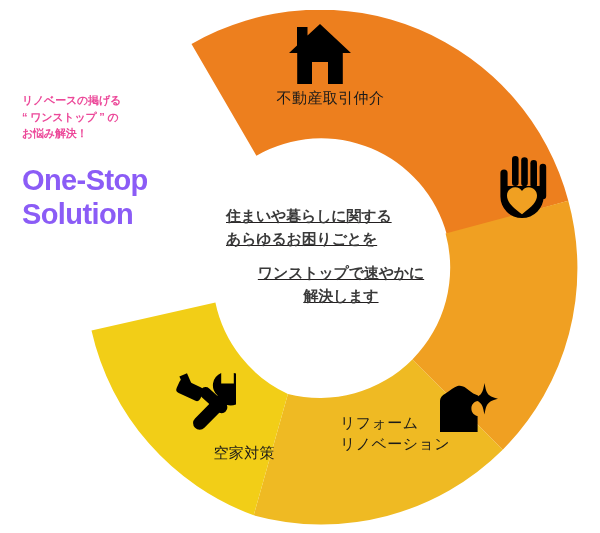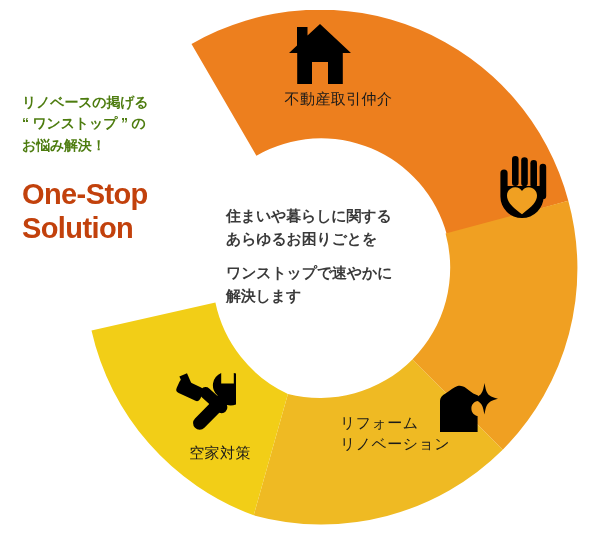--- a/index.html
+++ b/index.html
@@ -34,71 +34,72 @@
   .donut-svg { display: block; width: 515px; height: 515px; }
 
   
   .left-block {
     position: absolute;
     left: 22px;
     top: 92px;
     width: 210px;
   }
   .lead-copy {
-    font-size: 14px;
+    font-size: 11px;
     font-weight: 700;
     line-height: 1.52;
     letter-spacing: -0.2px;
-    color: #4d7c0f;
+    color: #ec4899;
     margin: 0;
     white-space: pre-line;
   }
   .headline-en {
     margin: 22px 0 0 0;
     font-size: 29px;
     font-weight: 700;
     line-height: 1.17;
     letter-spacing: -0.6px;
-    color: #c2410c;
+    color: #8b5cf6;
     white-space: pre-line;
   }
 
   
   .center-block {
     position: absolute;
     left: 226px;
     top: 205px;
     width: 230px;
+    text-decoration: underline;
   }
   .center-copy {
     margin: 0;
     font-size: 15px;
     font-weight: 700;
     line-height: 1.53;
     letter-spacing: -0.2px;
     color: #3a3a3a;
     white-space: pre-line;
   }
-  .center-copy + .center-copy { margin-top: 11px; }
+  .center-copy + .center-copy { margin-top: 11px; text-align: center; }
 
   
   .seg-label {
     position: absolute;
     font-size: 15px;
     font-weight: 500;
     line-height: 1.42;
     letter-spacing: 0.4px;
     color: #1a1a1a;
     white-space: pre-line;
     text-align: center;
   }
-  .seg-label.l-realestate { left: 256px; top: 88px;  width: 165px; }
+  .seg-label.l-realestate { left: 248px; top: 88px;  width: 165px; font-family: Liberation Serif, serif; }
   .seg-label.l-insurance  { left: 476px; top: 230px; width: 115px; text-align: left; }
   .seg-label.l-reform     { left: 340px; top: 412px; width: 165px; text-align: left; }
-  .seg-label.l-vacant     { left: 165px; top: 442px; width: 110px; text-align: center; }
+  .seg-label.l-vacant     { left: 165px; top: 442px; width: 110px; text-align: right; }
 
   
   .seg-icon { position: absolute; }
   .seg-icon svg { display: block; }
   .i-house    { left: 289px; top: 24px; }
   .i-hand     { left: 494px; top: 156px; }
   .i-sparkle  { left: 434px; top: 377px; }
   .i-tools    { left: 170px; top: 371px; }
 </style>
 </head>

